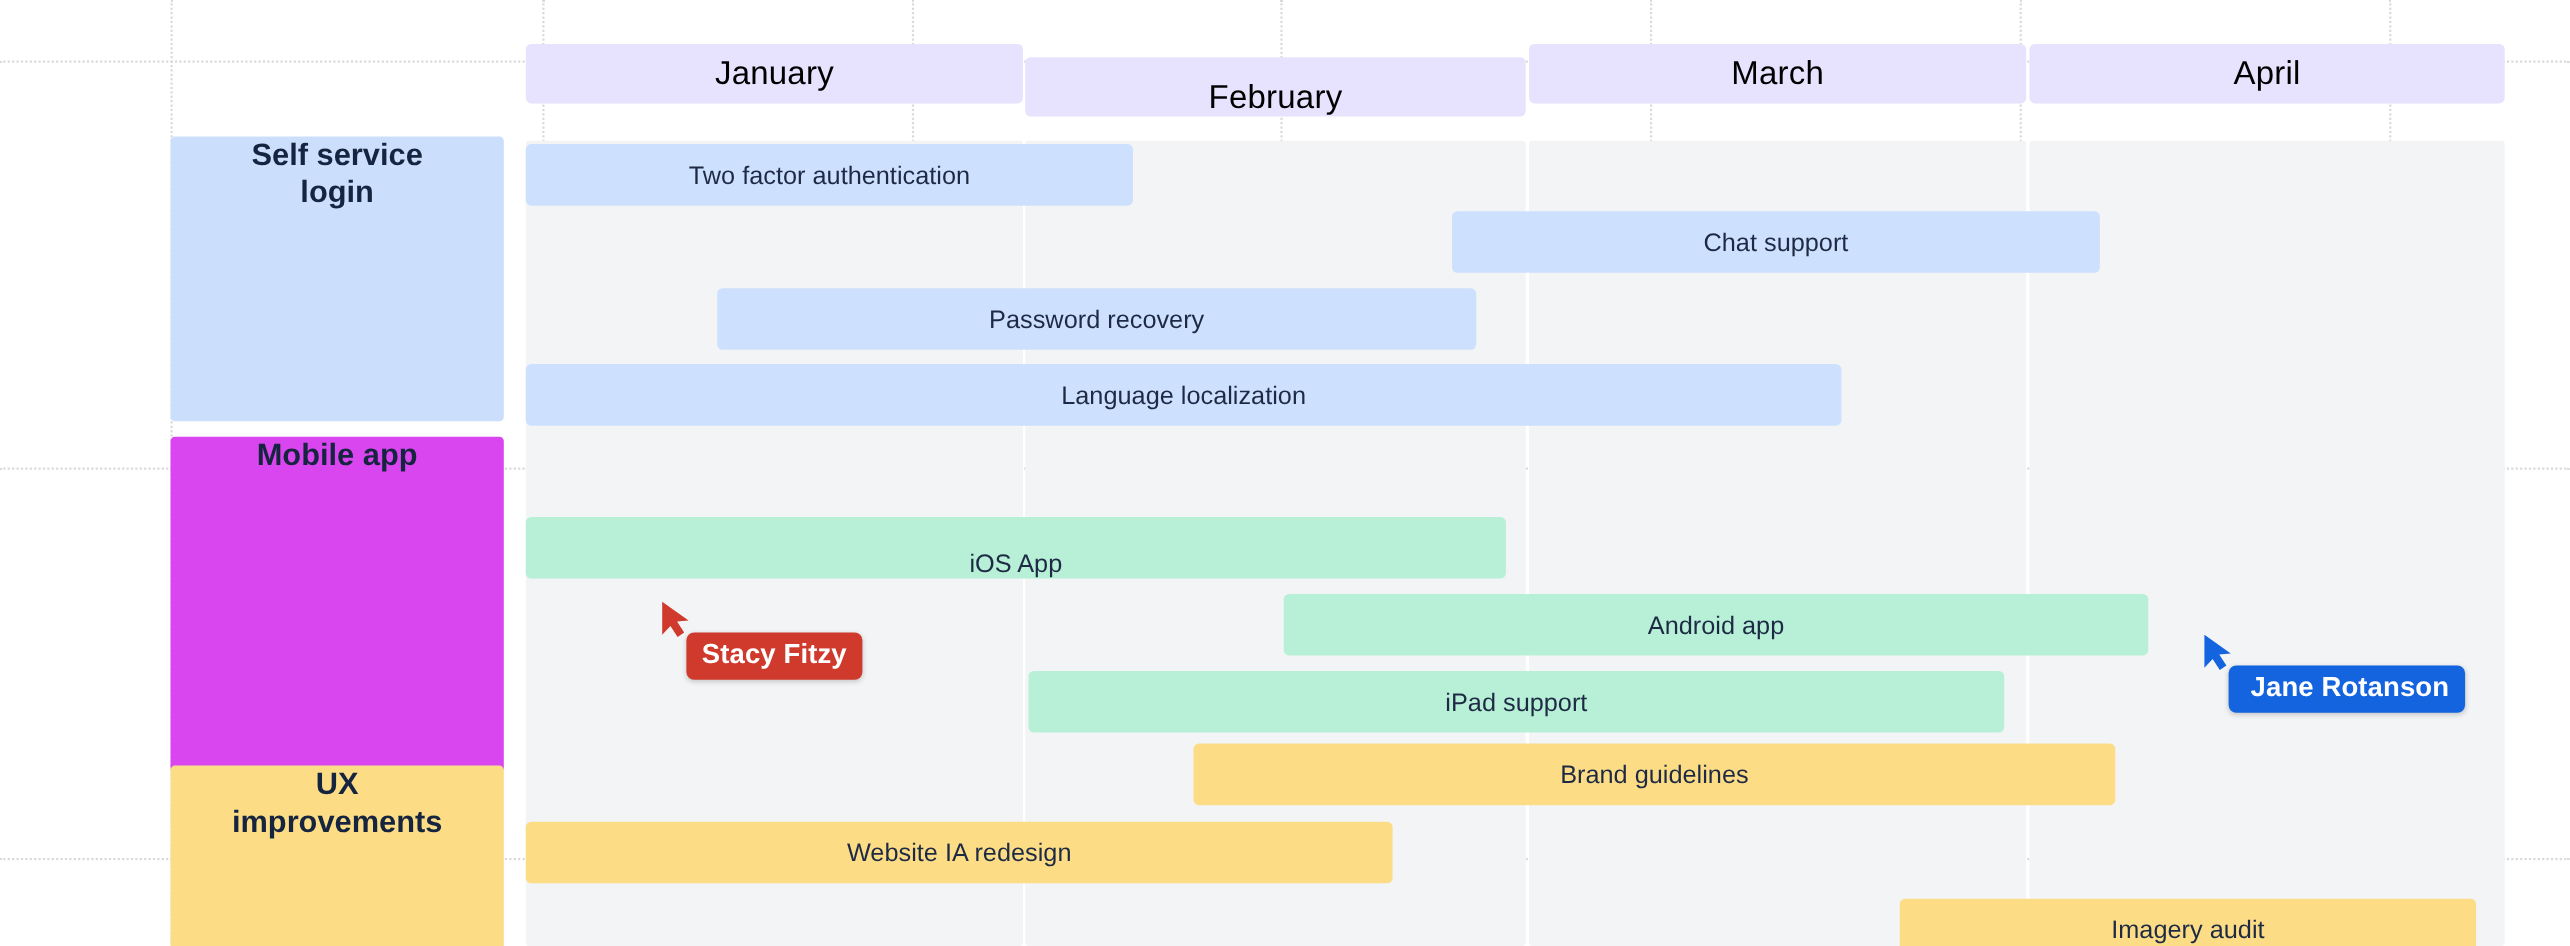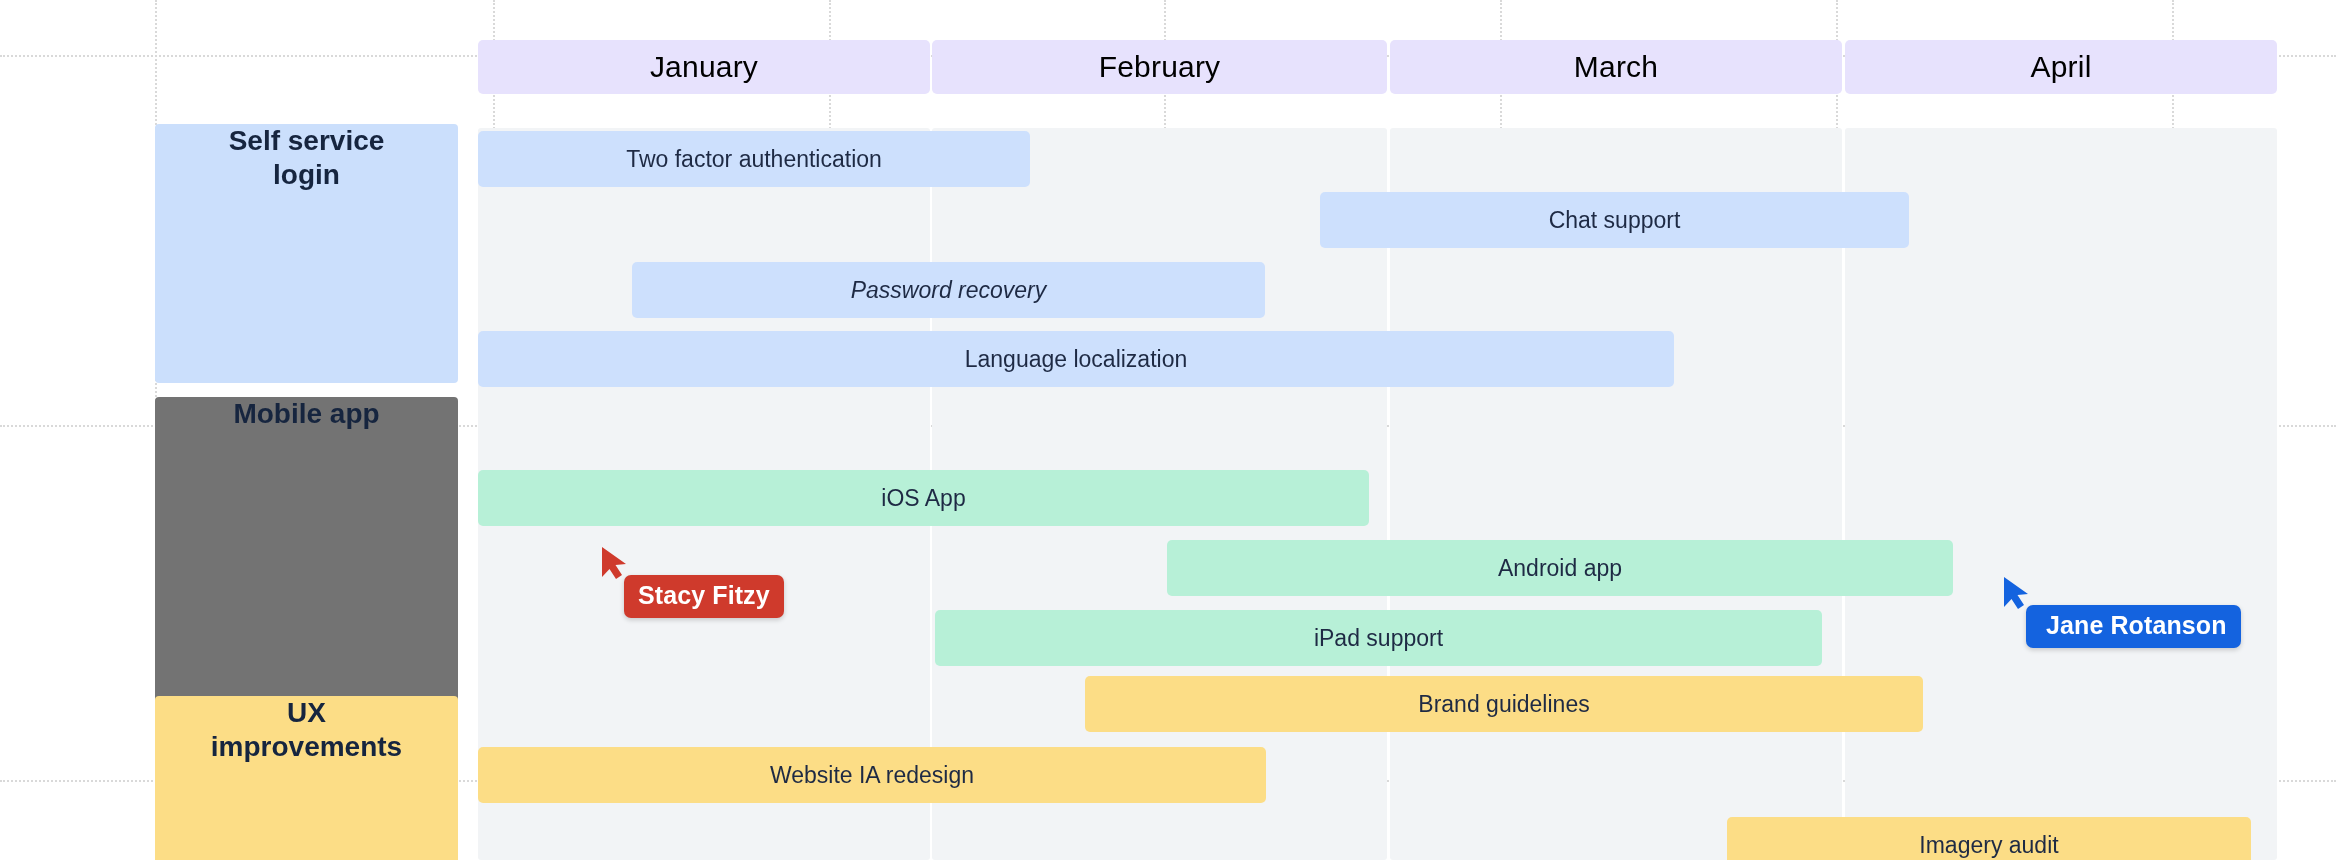--- a/index.html
+++ b/index.html
@@ -116,57 +116,57 @@
       <div class="band" style="left: 478px; width: 452px; top: 128px; height: 732px; background: rgb(242, 244, 246);"></div>
       <div class="band" style="left: 932px; width: 455px; top: 128px; height: 732px; background: rgb(242, 244, 246);"></div>
       <div class="band" style="left: 1390px; width: 452px; top: 128px; height: 732px; background: rgb(242, 244, 246);"></div>
       <div class="band" style="left: 1845px; width: 432px; top: 128px; height: 732px; background: rgb(242, 244, 246);"></div>
     </div>
 
   <div id="months">
       <div class="month" style="left: 478px; width: 452px; top: 40px; background: rgb(231, 226, 253);">
         <span class="month-label">January</span>
       </div>
-      <div class="month" style="left: 932px; width: 455px; top: 40px; background: rgb(231, 226, 253);">
+      <div class="month" style="left: 932px; width: 455px; top: 52px; background: rgb(231, 226, 253); align-items: flex-end;">
         <span class="month-label">February</span>
       </div>
       <div class="month" style="left: 1390px; width: 452px; top: 40px; background: rgb(231, 226, 253);">
         <span class="month-label">March</span>
       </div>
       <div class="month" style="left: 1845px; width: 432px; top: 40px; background: rgb(231, 226, 253);">
         <span class="month-label">April</span>
       </div>
     </div>
 
   <div id="groups">
       <div class="group" style="top: 124px; height: 259px; background: rgb(203, 223, 252);">
         <div class="group-label">Self service<br>login</div>
       </div>
-      <div class="group" style="top: 397px; height: 305px; background: #737373;">
+      <div class="group" style="top: 397px; height: 305px; background: #d946ef;">
         <div class="group-label">Mobile app</div>
       </div>
       <div class="group" style="top: 696px; height: 184px; background: rgb(252, 221, 134);">
         <div class="group-label">UX<br>improvements</div>
       </div>
     </div>
 
   <div id="tasks">
       <div class="task" style="left: 478px; width: 552px; top: 131px; background: rgb(205, 224, 253);">
         <span class="task-label">Two factor authentication</span>
       </div>
       <div class="task" style="left: 1320px; width: 589px; top: 192px; background: rgb(205, 224, 253);">
         <span class="task-label">Chat support</span>
       </div>
-      <div class="task" style="left: 632px; width: 633px; top: 262px; background: rgb(205, 224, 253); font-style: italic;">
+      <div class="task" style="left: 652px; width: 690px; top: 262px; background: rgb(205, 224, 253);">
         <span class="task-label">Password recovery</span>
       </div>
       <div class="task" style="left: 478px; width: 1196px; top: 331px; background: rgb(205, 224, 253);">
         <span class="task-label">Language localization</span>
       </div>
-      <div class="task" style="left: 478px; width: 891px; top: 470px; background: rgb(183, 240, 215);">
+      <div class="task" style="left: 478px; width: 891px; top: 470px; background: rgb(183, 240, 215); align-items: flex-end;">
         <span class="task-label">iOS App</span>
       </div>
       <div class="task" style="left: 1167px; width: 786px; top: 540px; background: rgb(183, 240, 215);">
         <span class="task-label">Android app</span>
       </div>
       <div class="task" style="left: 935px; width: 887px; top: 610px; background: rgb(183, 240, 215);">
         <span class="task-label">iPad support</span>
       </div>
       <div class="task" style="left: 1085px; width: 838px; top: 676px; background: rgb(252, 221, 134);">
         <span class="task-label">Brand guidelines</span>

